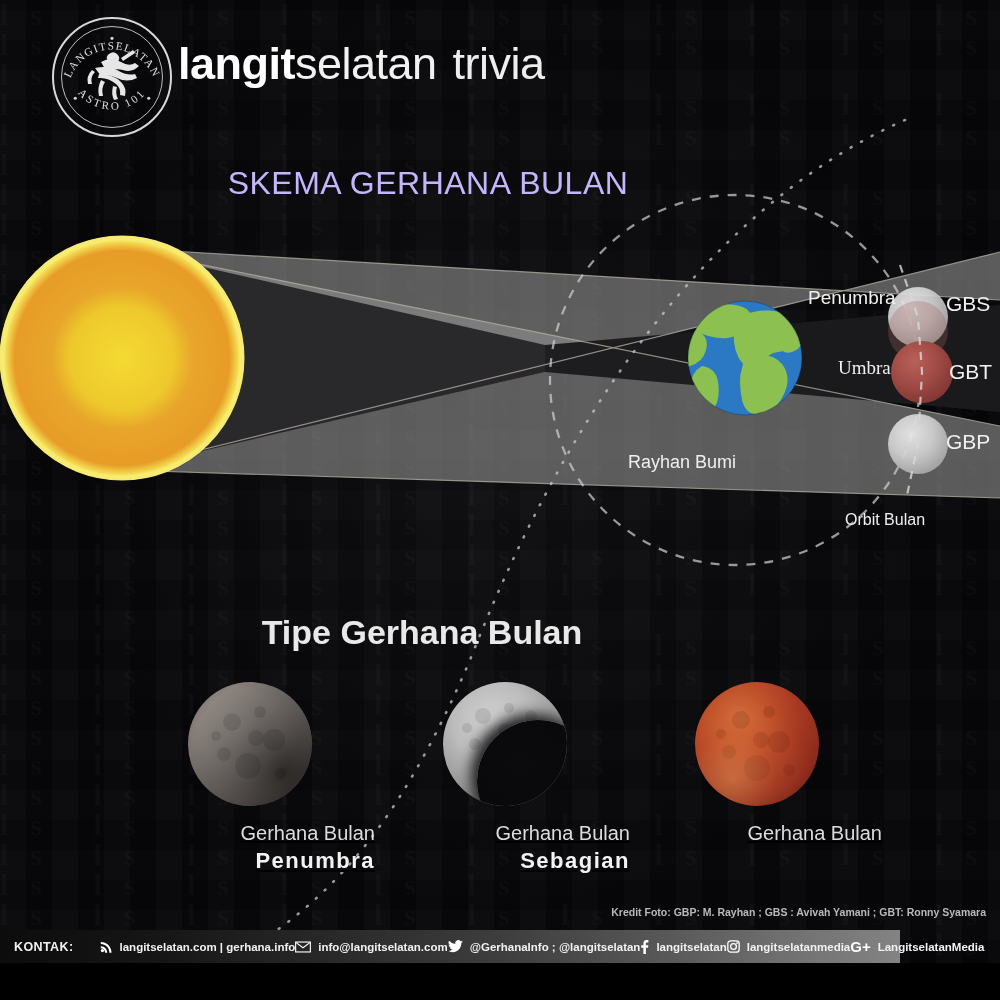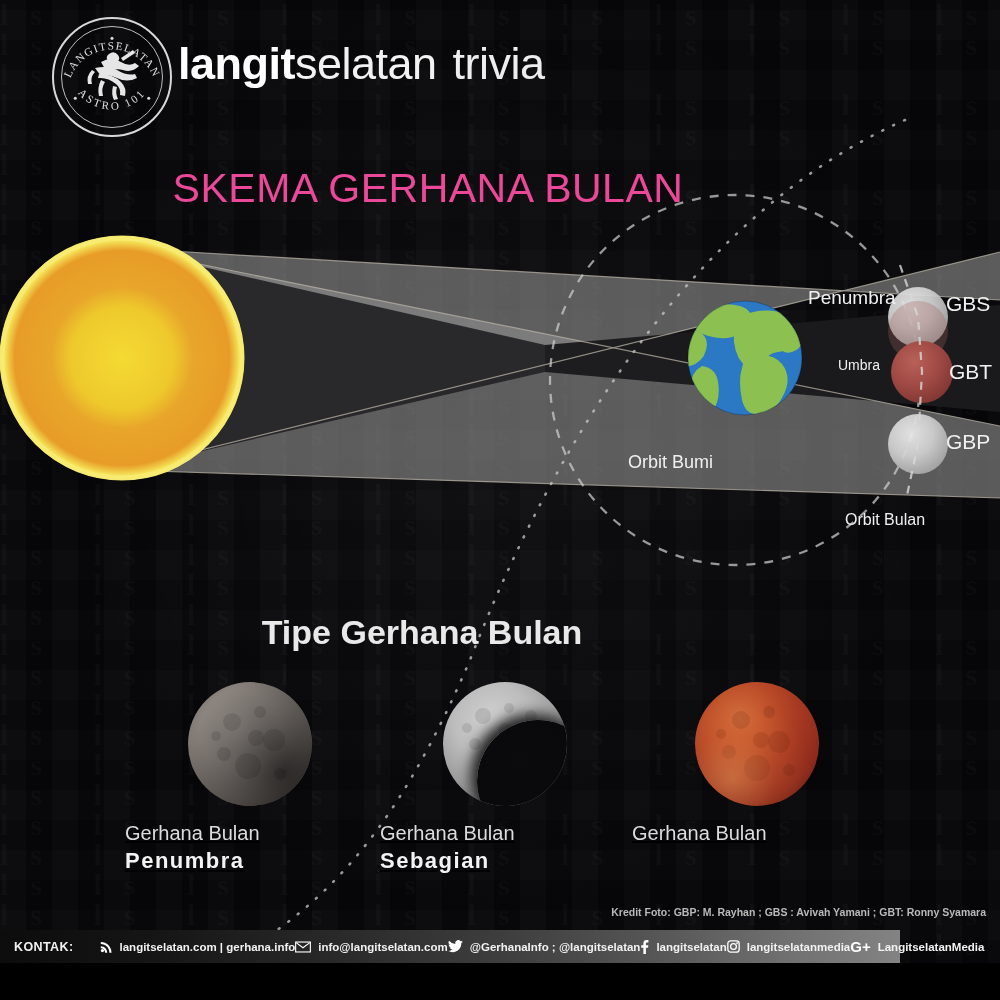--- a/index.html
+++ b/index.html
@@ -26,39 +26,39 @@
   .logo .centaur{position:absolute;left:50%;top:50%;transform:translate(-50%,-50%);
         width:62px;height:58px;}
   .wordmark{position:absolute;left:178px;top:38px;font-size:45px;line-height:52px;color:#fff;
         letter-spacing:-.5px;white-space:nowrap;}
   .wordmark b{font-weight:700;}
   .wordmark .thin{font-weight:300;color:#f2f2f2;}
   .wordmark .triv{font-weight:400;color:#ededed;margin-left:16px;}
 
   
   .maintitle{position:absolute;left:0;top:165px;width:856px;text-align:center;
-      font-size:41px;font-weight:300;color:#ec4899;letter-spacing:.5px;}
+      font-size:32px;font-weight:300;color:#c4b5fd;letter-spacing:.5px;}
   .sectiontitle{position:absolute;left:0;top:613px;width:844px;text-align:center;
       font-size:34px;font-weight:700;color:#e9e9e9;}
 
   
   #scene{position:absolute;left:0;top:0;width:1000px;height:1000px;}
 
   
   .dlabel{position:absolute;color:#f0f0f0;font-weight:400;white-space:nowrap;}
   .l-penumbra{left:808px;top:287px;font-size:19px;}
-  .l-umbra{left:838px;top:357px;font-size:14px;}
+  .l-umbra{left:838px;top:357px;font-size:19px;font-family:Liberation Serif, serif;}
   .l-gbs{left:946px;top:292px;font-size:21px;}
   .l-gbt{left:949px;top:360px;font-size:21px;}
   .l-gbp{left:946px;top:430px;font-size:21px;}
   .l-orbitbumi{left:628px;top:452px;font-size:18px;}
   .l-orbitbulan{left:845px;top:511px;font-size:16px;}
 
   
-  .moonwrap{position:absolute;width:250px;text-align:left;text-decoration:underline;}
+  .moonwrap{position:absolute;width:250px;text-align:right;text-decoration:underline;}
   .mw1{left:125px;top:682px;}
   .mw2{left:380px;top:682px;}
   .mw3{left:632px;top:682px;}
   .moondisc{position:relative;width:124px;height:124px;border-radius:50%;margin:0 auto;overflow:hidden;}
   .mcap{margin-top:14px;color:#dcdcdc;font-size:20px;font-weight:300;line-height:26px;}
   .mcap .strong{display:block;font-weight:700;font-size:22px;color:#f3f3f3;letter-spacing:1.5px;margin-top:2px;}
 
   
   .m-pen{background:radial-gradient(circle at 42% 38%, #9a938e 0%, #8a837e 38%, #6e6763 66%, #4a4441 88%, #2e2a28 100%);}
   .m-pen .shade{position:absolute;inset:0;border-radius:50%;
@@ -256,21 +256,21 @@
   </div>
 
   <div class="maintitle">SKEMA GERHANA BULAN</div>
   <div class="sectiontitle">Tipe Gerhana Bulan</div>
 
   <div class="dlabel l-penumbra">Penumbra</div>
   <div class="dlabel l-umbra">Umbra</div>
   <div class="dlabel l-gbs">GBS</div>
   <div class="dlabel l-gbt">GBT</div>
   <div class="dlabel l-gbp">GBP</div>
-  <div class="dlabel l-orbitbumi">Orbit Bumi</div>
+  <div class="dlabel l-orbitbumi">Rayhan Bumi</div>
   <div class="dlabel l-orbitbulan">Orbit Bulan</div>
 
   <div class="moonwrap mw1">
     <div class="moondisc m-pen">
       <div class="shade"></div>
       <svg class="craters" viewBox="0 0 124 124">
         <g fill="rgba(0,0,0,.22)">
           <circle cx="44" cy="40" r="9"></circle>
             <circle cx="72" cy="30" r="6"></circle>
             <circle cx="86" cy="58" r="11"></circle>

